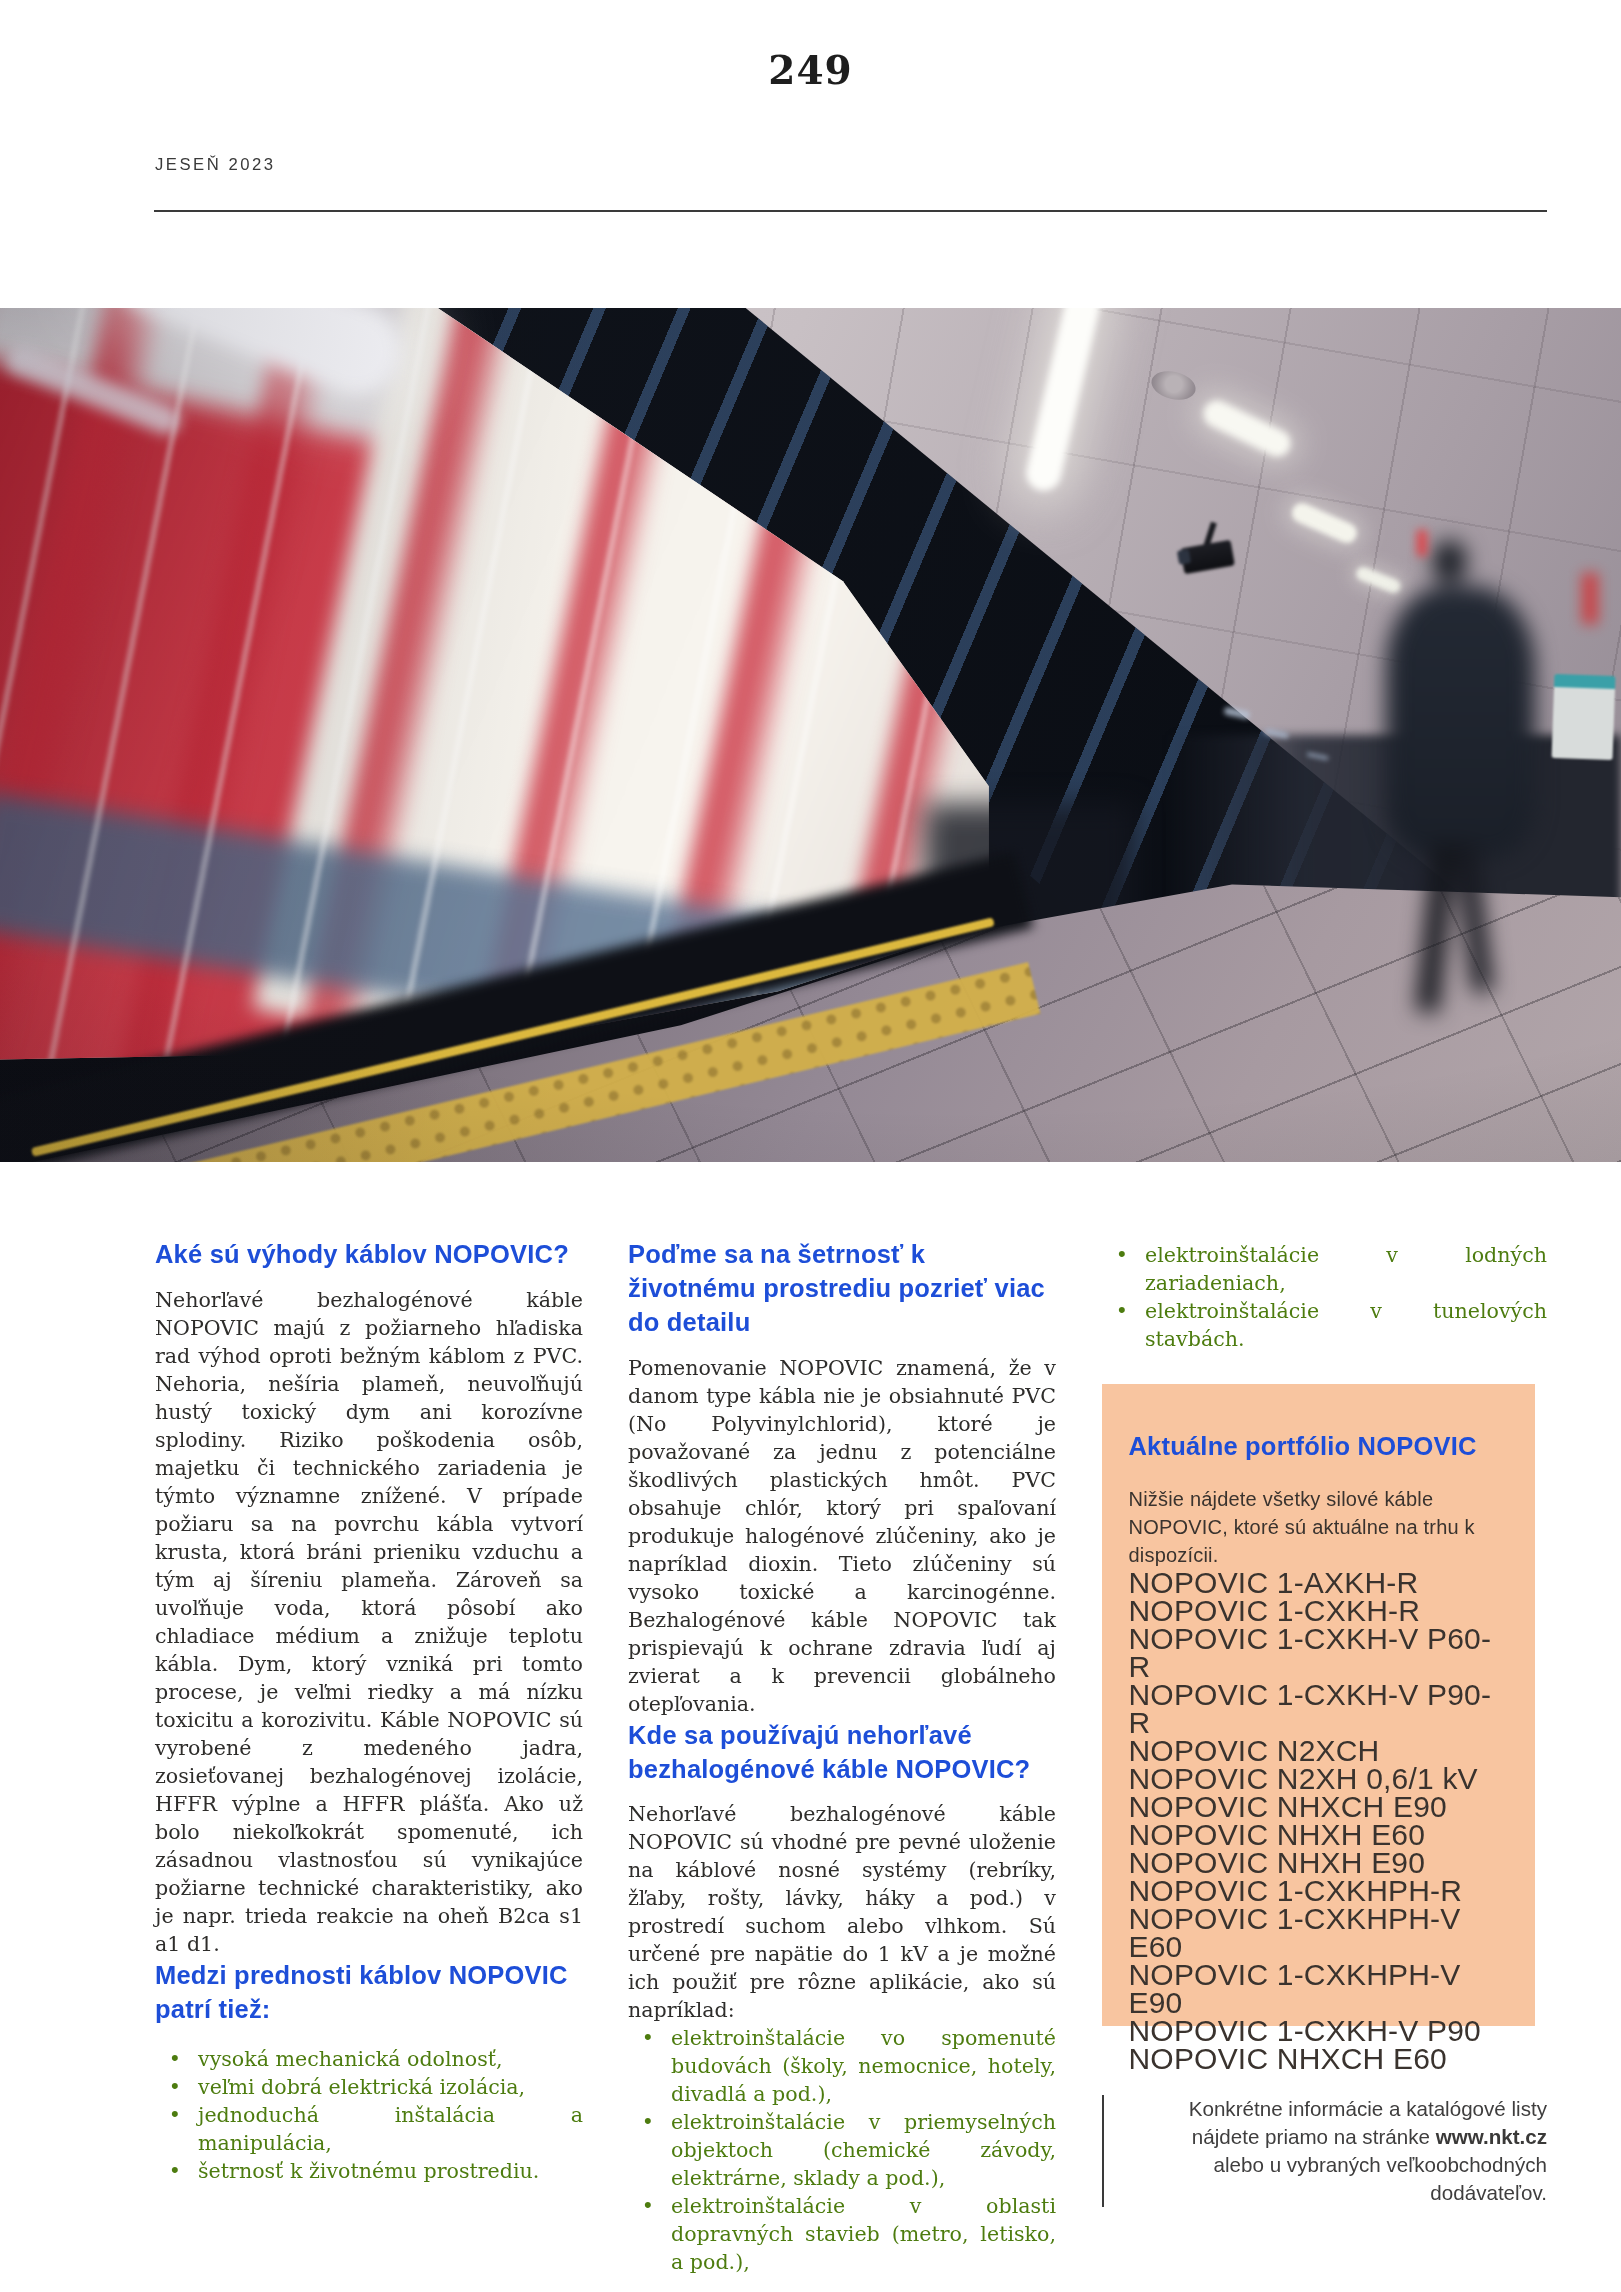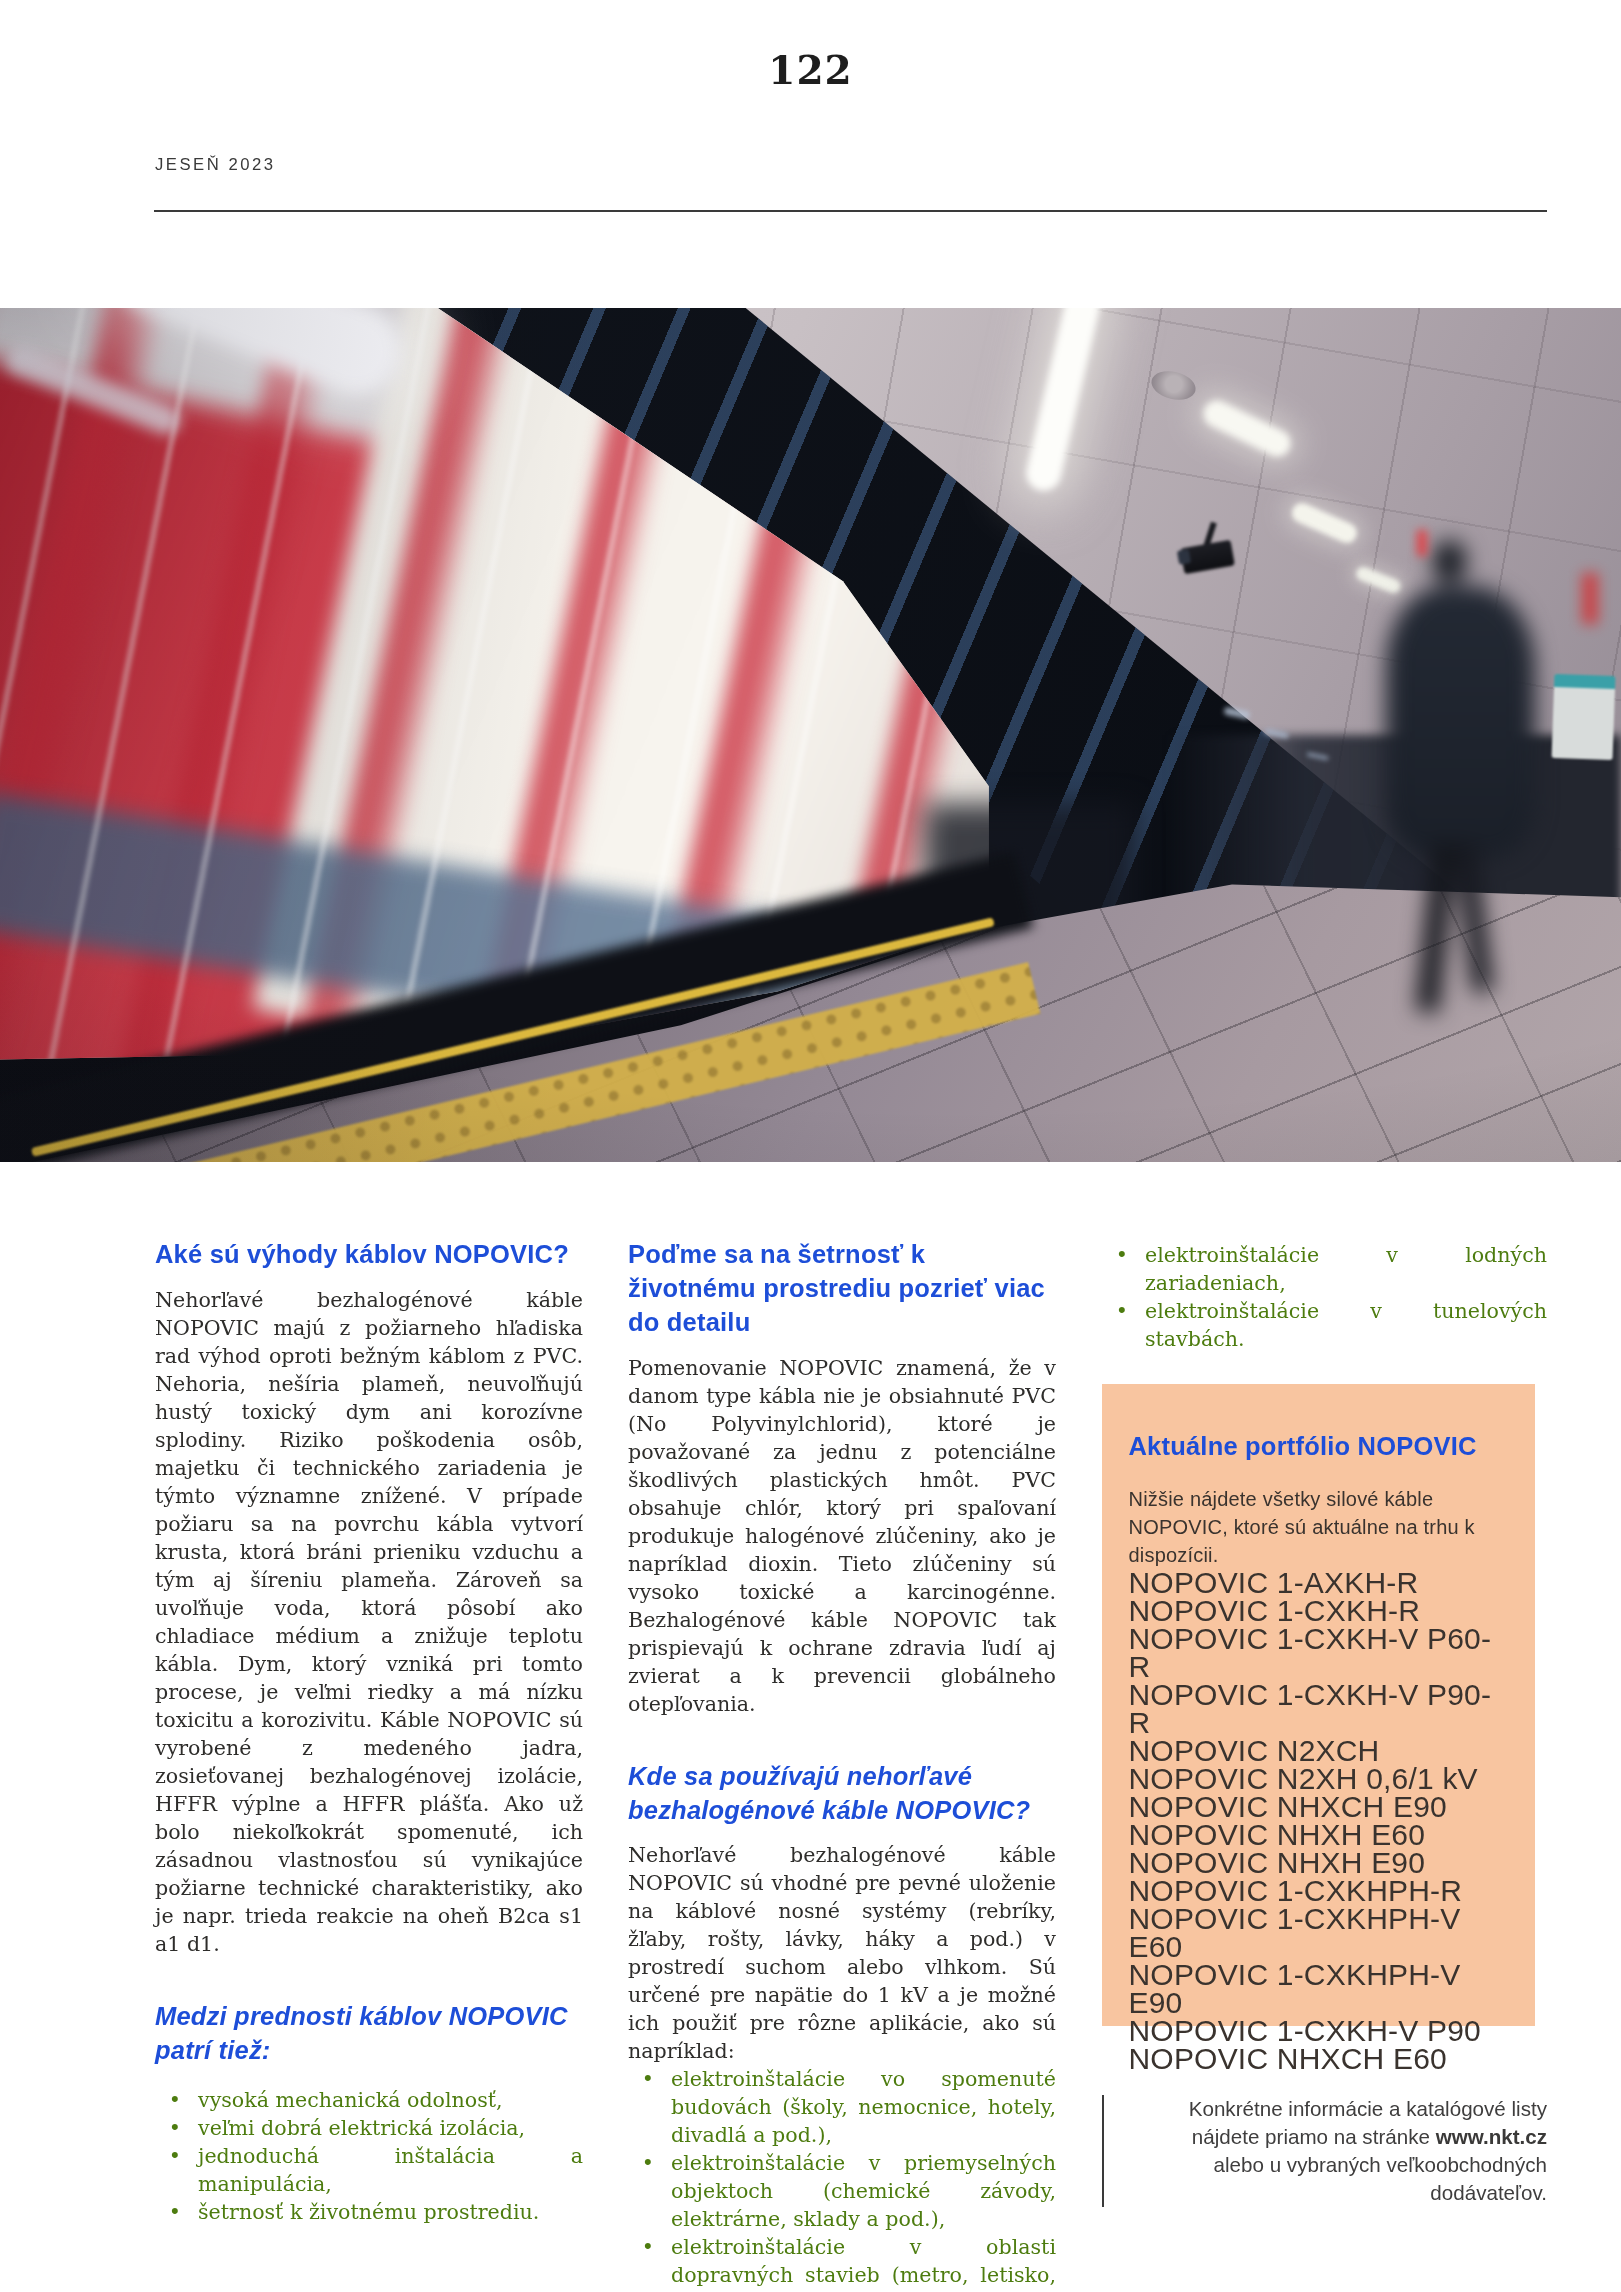--- a/index.html
+++ b/index.html
@@ -90,21 +90,21 @@
 
   
   .col{position:absolute;top:1237px;}
   #col1{left:155px;width:428px;}
   #col2{left:628px;width:428px;}
   #col3{left:1102px;width:445px;height:980px;}
   .heading{margin:0;font-weight:700;font-size:25.5px;line-height:34px;color:#1d4ed8;letter-spacing:0.2px;
     font-family:"Liberation Sans",sans-serif;}
   .body-text{margin:14.7px 0 0;font-family:"DejaVu Serif",serif;font-size:20.6px;line-height:28px;
     color:#2e2d2b;text-align:justify;}
-  .heading-2{margin-top:41px;font-style:italic;}
+  .heading-2{}
   .bullets{list-style:none;margin:19.6px 0 0;padding:0;font-family:"DejaVu Serif",serif;
     font-size:20.6px;line-height:28px;color:#4d7c0f;}
   .bullets li{position:relative;padding-left:43px;text-align:justify;}
   .bullets li::before{content:"\2022";position:absolute;left:13.7px;top:0;}
   .bullets.tight{margin-top:0;}
   .bullets.top{margin-top:3.9px;}
 
   
   .portfolio-box{position:absolute;top:147px;left:0;width:433px;height:642px;box-sizing:border-box;
     background:#f8c5a0;padding:45px 25.5px 0 26.5px;}
@@ -116,21 +116,21 @@
     border-left:2px solid #3a3a3a;padding-left:41px;text-align:right;
     font-size:20.6px;line-height:28px;color:#3f3e3e;}
   .footer-note p{margin:0;}
   .bold-link{font-weight:700;color:#3a3938;}
 </style>
 </head>
 <body>
 
 <div class="page">
 
-  <div class="page-number">122</div>
+  <div class="page-number">249</div>
   <div class="issue-label">JESEŇ 2023</div>
   <div class="header-rule"></div>
 
   <div class="photo" title="Motion-blurred red and white metro train at an underground station platform, ceiling light strips, yellow platform edge line and a blurred passenger walking">
     <div class="ph-ceiling"></div>
     <div class="ph-beams"></div>
     <div class="ph-structures"></div>
     <div class="ph-train">
       <div class="tr1"></div>
       <div class="tr2"></div>

